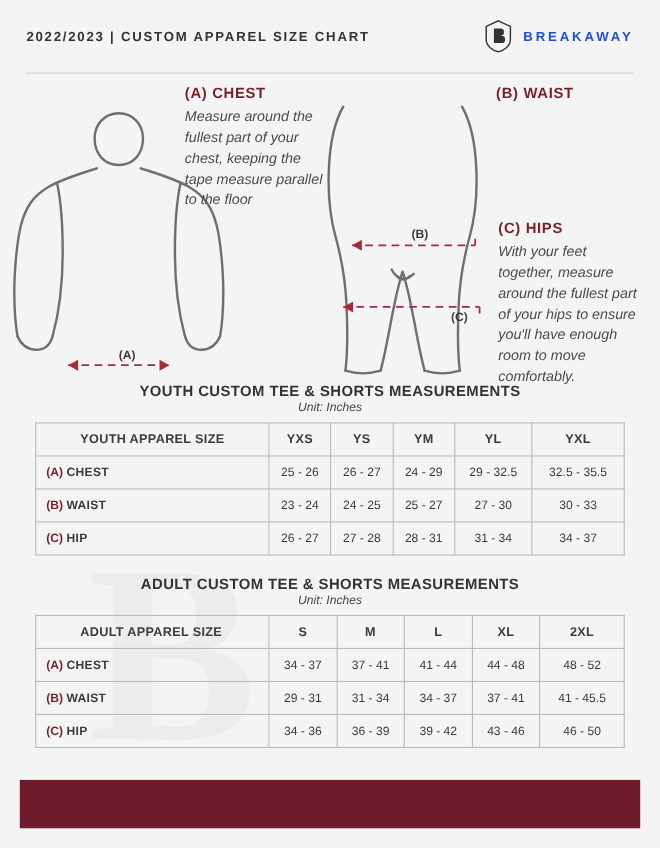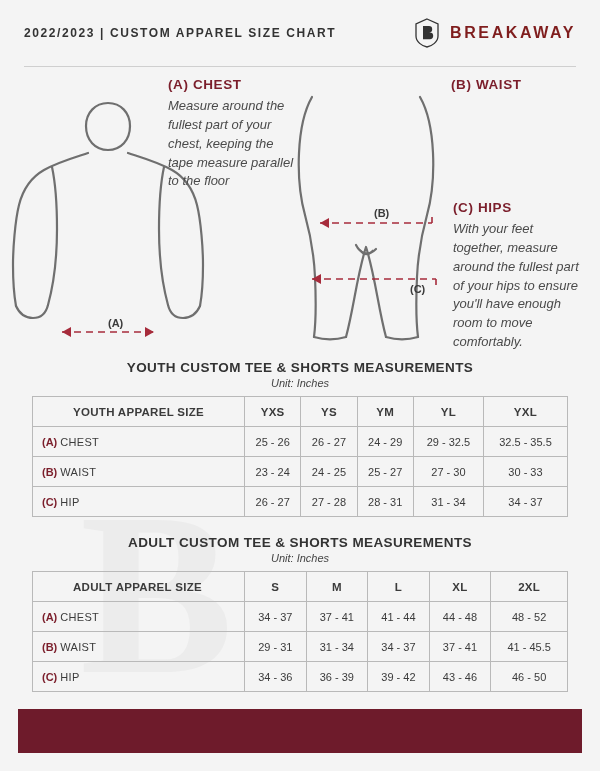--- a/index.html
+++ b/index.html
@@ -57,24 +57,24 @@
     display: flex;
     align-items: center;
     gap: 10px;
   }
   .logo-mark {
     width: 26px;
     height: 30px;
     position: relative;
   }
   .brand-name {
-    font-size: 16px;
+    font-size: 12px;
     font-weight: bold;
     letter-spacing: 2.6px;
-    color: #7f1d1d;
+    color: #1d4ed8;
   }
   .hr {
     height: 1px;
     background: #cfcfcf;
     margin: 0 24px;
     position: relative;
     z-index: 2;
   }
 
   
@@ -98,21 +98,21 @@
     line-height: 1.45;
     font-style: italic;
     color: #4a4a4a;
     max-width: 130px;
   }
 
   
   .section {
     position: relative;
     z-index: 2;
-    margin-top: 18px;
+    margin-top: 6px;
   }
   .tbl-title {
     text-align: center;
     font-size: 13.5px;
     font-weight: bold;
     letter-spacing: 0.4px;
     color: #333;
   }
   .tbl-unit {
     text-align: center;
@@ -145,21 +145,21 @@
     font-weight: bold;
     font-size: 11.5px;
     letter-spacing: 0.3px;
   }
   th.rowhead { font-size: 11.5px; padding-left: 40px; }
   .tag {
     color: #7b1e2b;
     font-weight: bold;
   }
   .rowlabel {
-    font-weight: normal;
+    font-weight: bold;
     color: #3b3b3b;
     letter-spacing: 0.3px;
   }
 
   
   .footer-bar {
     position: absolute;
     left: 18px;
     right: 18px;
     bottom: 18px;

